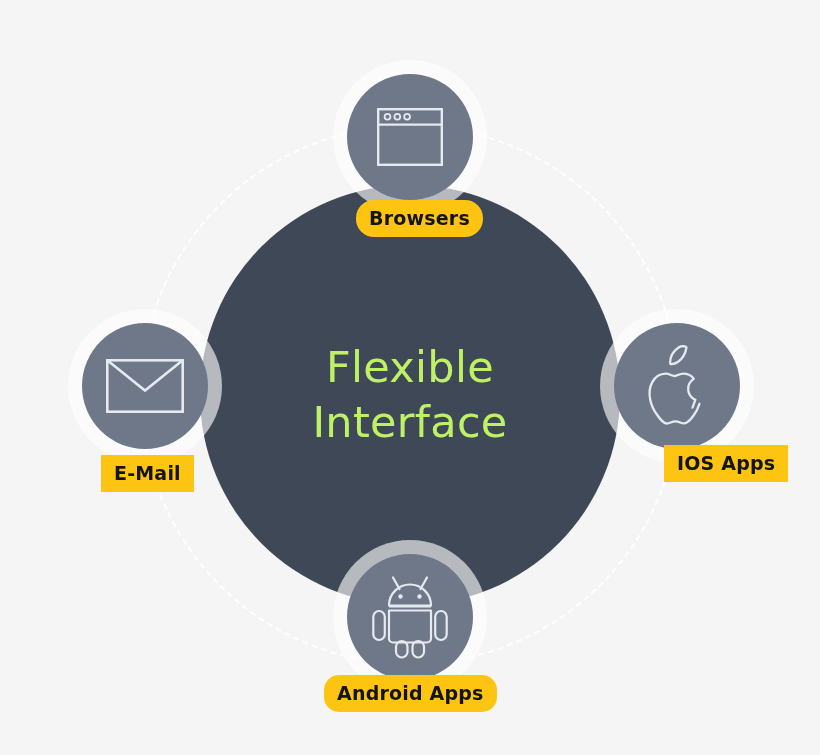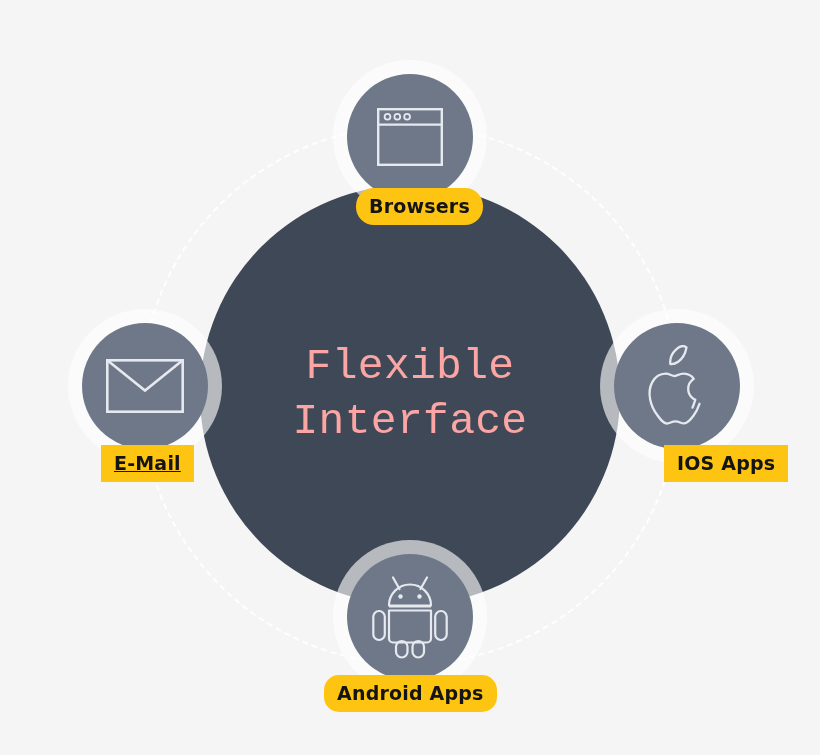--- a/index.html
+++ b/index.html
@@ -46,28 +46,27 @@
   .hub-label {
     position: absolute;
     left: 0;
     top: 0;
     width: 420px;
     height: 420px;
     display: flex;
     flex-direction: column;
     align-items: center;
     justify-content: center;
-    color: #fca5a5;
+    color: #bef264;
     font-size: 43px;
     font-weight: 400;
     line-height: 1.27;
     letter-spacing: 0.3px;
     text-align: center;
     white-space: pre-line;
-    font-family: Liberation Mono, monospace;
   }
 
   
   .node {
     position: absolute;
     width: 126px;
     height: 126px;
   }
   .node-halo {
     position: absolute;
@@ -107,22 +106,22 @@
     position: absolute;
     background: #fdc511;
     color: #141414;
     font-size: 19px;
     font-weight: 700;
     letter-spacing: 0.2px;
     padding: 7px 13px 8px 13px;
     white-space: nowrap;
     box-sizing: border-box;
   }
-  .tag-browsers { left: 356px; top: 188px; border-radius: 18px; }
-  .tag-email    { left: 101px; top: 445px; text-decoration: underline; }
+  .tag-browsers { left: 356px; top: 200px; border-radius: 18px; }
+  .tag-email    { left: 101px; top: 455px; }
   .tag-ios      { left: 664px; top: 445px; }
   .tag-android  { left: 324px; top: 675px; border-radius: 15px; }
 </style>
 </head>
 <body>
 
 <div id="stage">
 
   <div class="orbit"></div>
 

